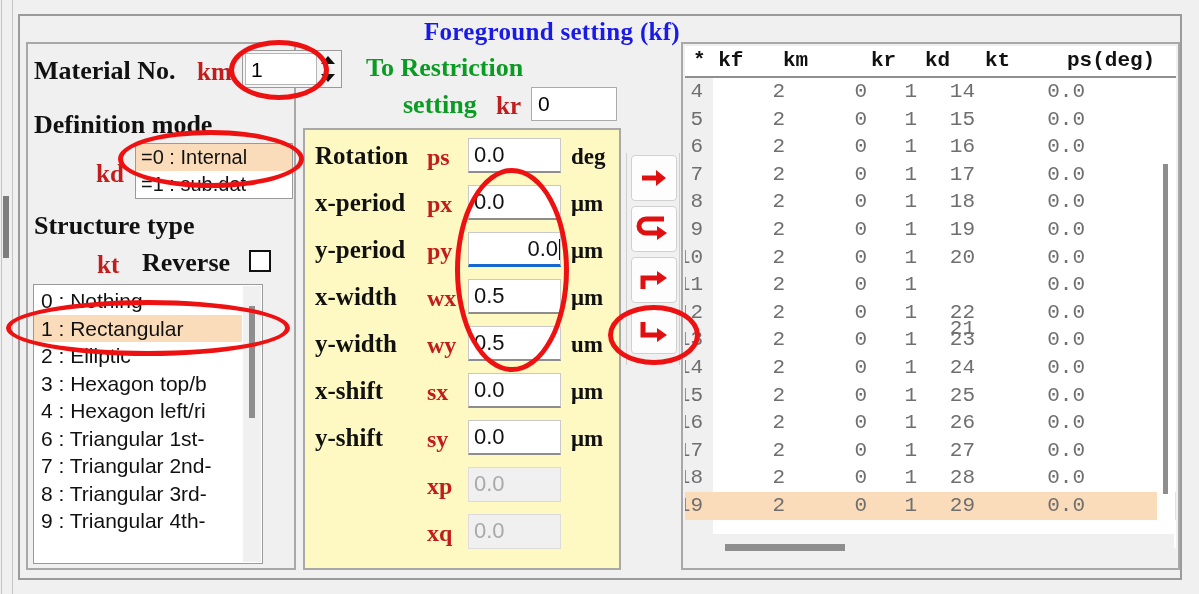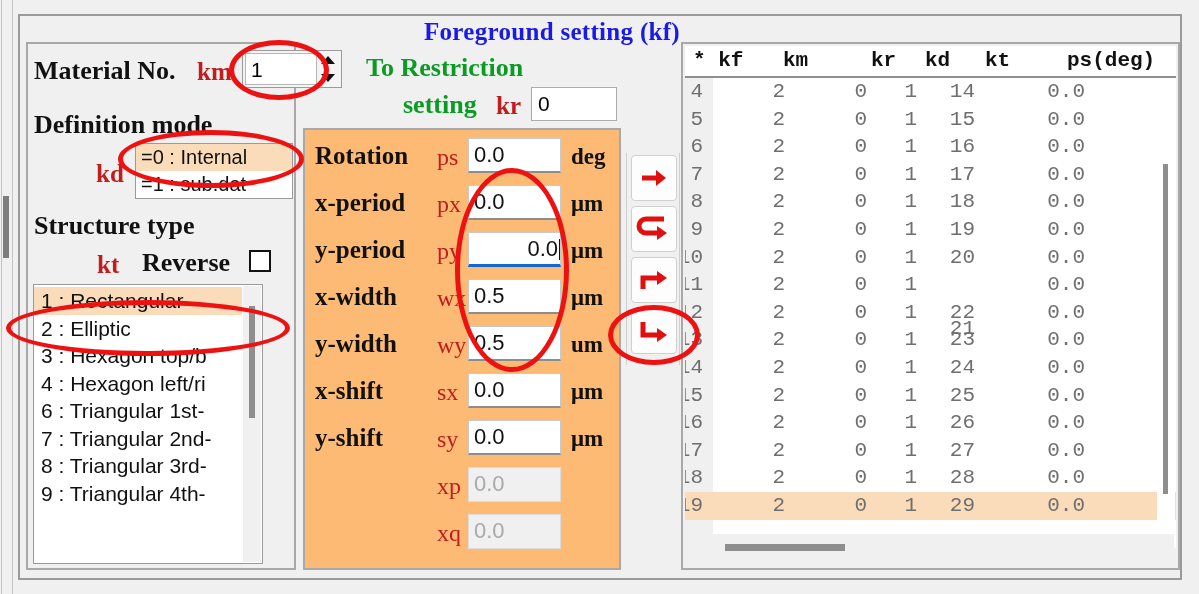--- a/index.html
+++ b/index.html
@@ -56,26 +56,26 @@
   .structlist{position:absolute;left:33px;top:284px;width:230px;height:280px;background:#fff;
     border:1px solid #9a9a9a;box-sizing:border-box;overflow:hidden;}
   .sl-row{height:27.5px;line-height:27.5px;font-family:"Liberation Sans",sans-serif;
     font-size:21px;color:#111;padding-left:7px;white-space:nowrap;}
   .sl-row.sel{background:#fbdcba;}
   .sl-scroll{position:absolute;right:1px;top:1px;width:18px;bottom:1px;background:#f0f0f0;}
   .sl-thumb{position:absolute;left:6px;top:20px;width:6px;height:112px;background:#8e8e8e;}
 
   
   .panelB{position:absolute;left:303px;top:128px;width:318px;height:442px;
-    border:2px solid #a8a8a8;background:#fdba74;box-sizing:border-box;}
+    border:2px solid #a8a8a8;background:#fef9c3;box-sizing:border-box;}
   .prow{position:absolute;left:0;width:318px;height:47px;}
   .pname{position:absolute;left:10px;top:10px;font-family:"Liberation Serif",serif;
     font-weight:bold;font-size:25px;color:#111;white-space:nowrap;}
-  .psym{position:absolute;left:132px;top:12px;font-family:"Liberation Serif",serif;
-    font-weight:normal;font-size:24px;color:#c21d1d;white-space:nowrap;}
+  .psym{position:absolute;left:122px;top:12px;font-family:"Liberation Serif",serif;
+    font-weight:bold;font-size:24px;color:#c21d1d;white-space:nowrap;}
   .pfield{position:absolute;left:163px;top:6px;width:93px;height:35px;background:#fff;
     border:1px solid #c9c9c9;border-bottom:2px solid #8d8d8d;box-sizing:border-box;
     font-family:"Liberation Sans",sans-serif;font-size:22px;color:#111;padding-left:5px;
     line-height:31px;}
   .pfield.focused{border-bottom:3px solid #1668d0;}
   .pfield.disabled{background:#f0f0f0;border:1px solid #dcdcdc;color:#a9a9a9;}
   .caret{display:inline-block;width:1px;height:21px;background:#111;vertical-align:-4px;
     margin-left:1px;}
   .punit{position:absolute;left:266px;top:12px;font-family:"Liberation Serif",serif;
     font-weight:bold;font-size:23px;color:#111;white-space:nowrap;}
@@ -149,20 +149,21 @@
       <div class="defmode-row">=1 : sub.dat</div>
     </div>
 
   <div class="lbl k-black" style="left:34px;top:211px;font-size:26px;">Structure type</div>
   <div class="lbl k-red" style="left:97px;top:251px;font-size:25px;">kt</div>
   <div class="lbl k-black" style="left:142px;top:248px;font-size:26px;">Reverse</div>
   <div class="chk"></div>
 
   <div class="structlist">
     <div id="structrows" style="position:absolute;left:0;top:2px;right:20px;">
+        <div class="sl-row">0 : Nothing</div>
         <div class="sl-row sel">1 : Rectangular</div>
         <div class="sl-row">2 : Elliptic</div>
         <div class="sl-row">3 : Hexagon top/b</div>
         <div class="sl-row">4 : Hexagon left/ri</div>
         <div class="sl-row">6 : Triangular 1st-</div>
         <div class="sl-row">7 : Triangular 2nd-</div>
         <div class="sl-row">8 : Triangular 3rd-</div>
         <div class="sl-row">9 : Triangular 4th-</div>
       </div>
     <div class="sl-scroll">

